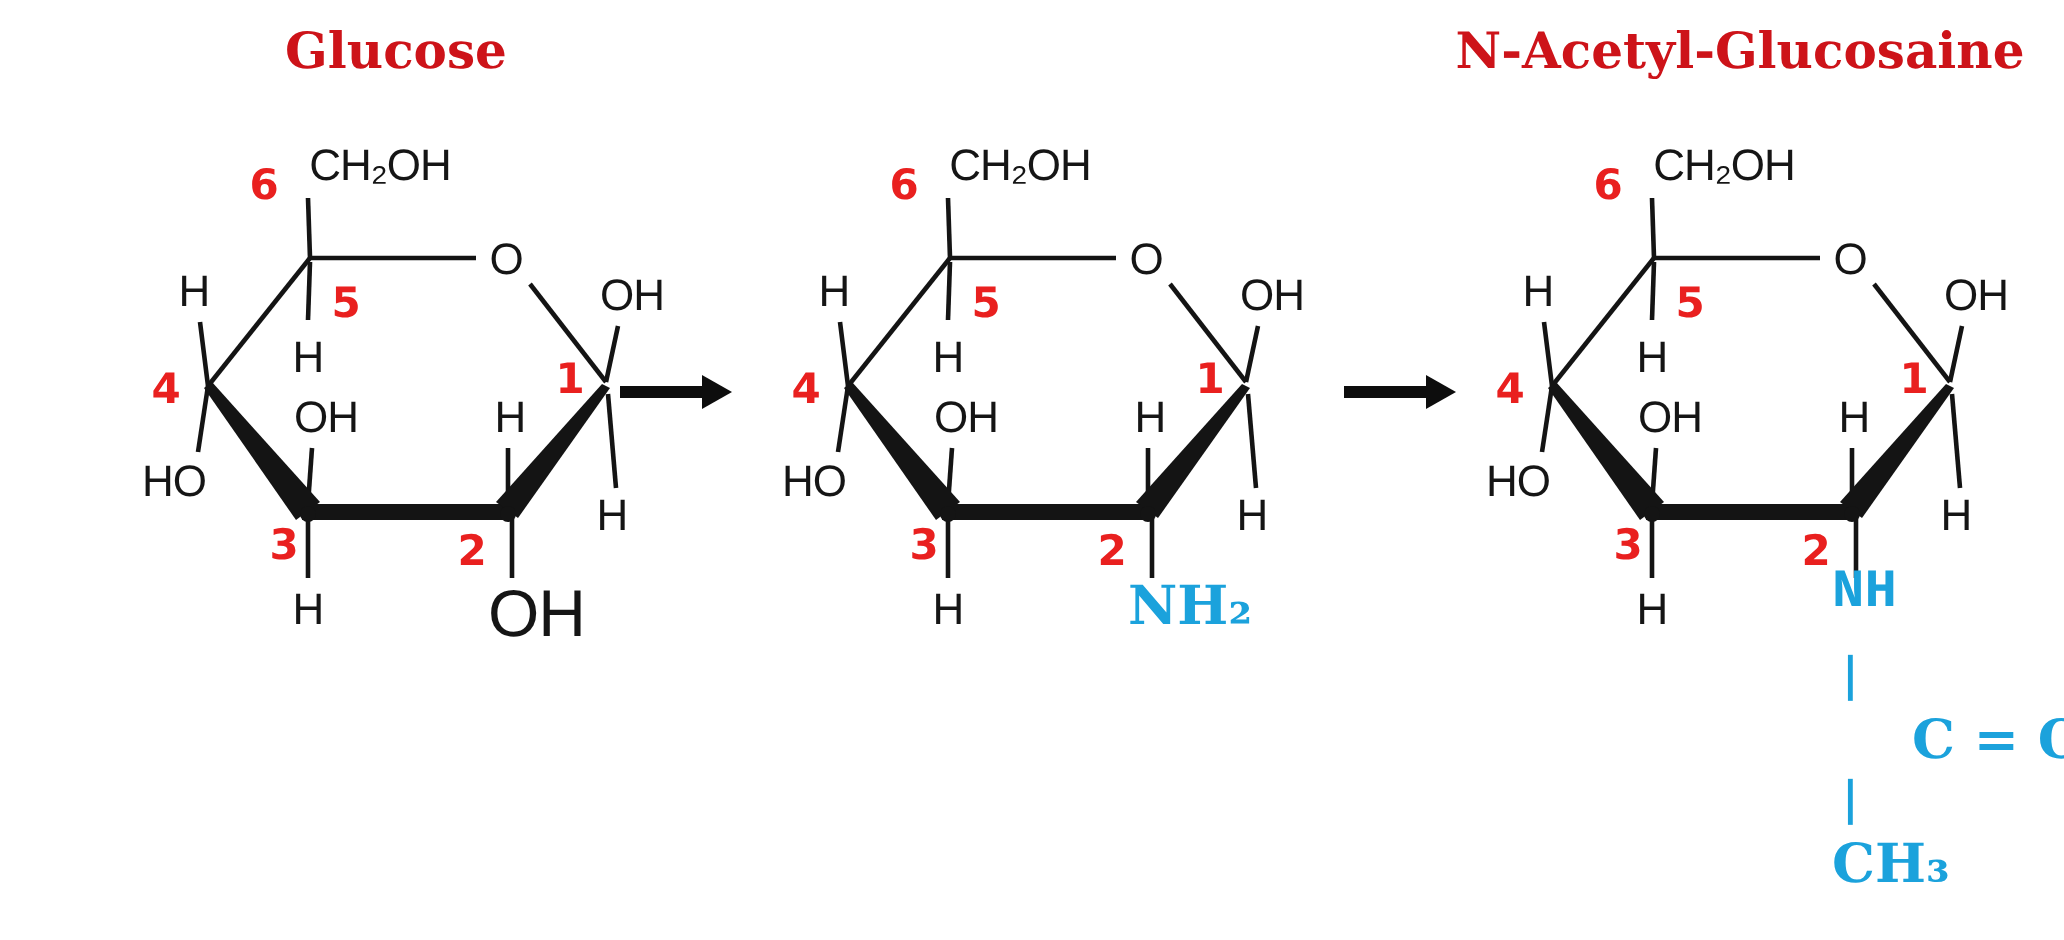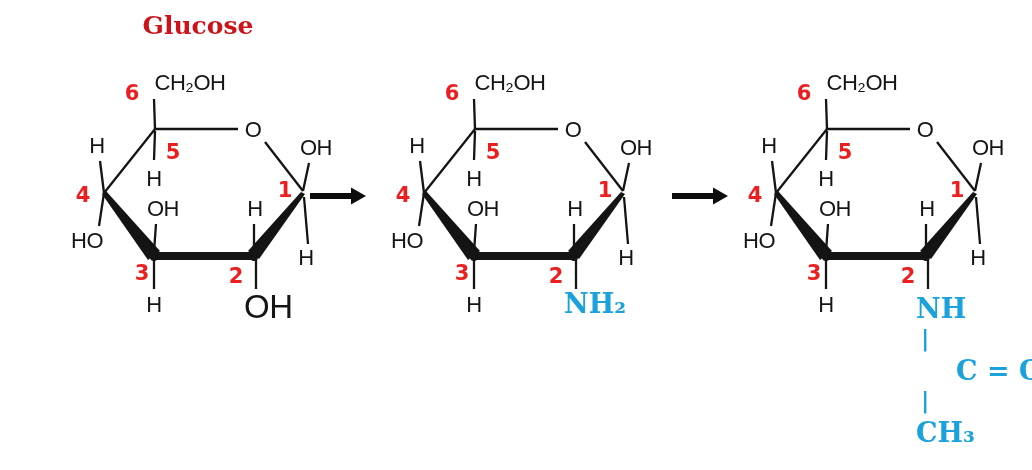--- a/index.html
+++ b/index.html
@@ -151,20 +151,21 @@
       <div class="atom" style="left: 106px; top: 305px;">H</div>
       <div class="cnum" style="left: 84px; top: 93px;">6</div>
       <div class="cnum" style="left: 125px; top: 152px;">5</div>
       <div class="cnum" style="left: 35px; top: 195px;">4</div>
       <div class="cnum" style="left: 237px; top: 190px;">1</div>
       <div class="cnum" style="left: 94px; top: 273px;">3</div>
       <div class="cnum" style="left: 188px; top: 276px;">2</div>
       <div class="subrow cyan" style="top: 290px;">NH₂</div>
     </div>
     <div class="molecule" style="left: 720px;">
+      <div class="mol-title">N-Acetyl-Glucosaine</div>
       <div class="skeleton">
         <svg width="320" height="470" viewBox="0 0 320 470">
           <line x1="106" y1="99" x2="107" y2="129"></line>
           <line x1="107" y1="129" x2="190" y2="129"></line>
           <line x1="217" y1="142" x2="255" y2="191"></line>
           <line x1="261" y1="163" x2="255" y2="191"></line>
           <line x1="256" y1="197" x2="260" y2="244"></line>
           <line x1="107" y1="129" x2="56" y2="193"></line>
           <line x1="52" y1="161" x2="56" y2="193"></line>
           <line x1="56" y1="193" x2="51" y2="226"></line>
@@ -189,19 +190,19 @@
       <div class="atom" style="left: 207px; top: 209px;">H</div>
       <div class="atom" style="left: 39px; top: 241px;">HO</div>
       <div class="atom" style="left: 258px; top: 258px;">H</div>
       <div class="atom" style="left: 106px; top: 305px;">H</div>
       <div class="cnum" style="left: 84px; top: 93px;">6</div>
       <div class="cnum" style="left: 125px; top: 152px;">5</div>
       <div class="cnum" style="left: 35px; top: 195px;">4</div>
       <div class="cnum" style="left: 237px; top: 190px;">1</div>
       <div class="cnum" style="left: 94px; top: 273px;">3</div>
       <div class="cnum" style="left: 188px; top: 276px;">2</div>
-      <div class="subrow cyan" style="top: 295px;">NH</div>
+      <div class="subrow cyan" style="top: 284px; font-family: Liberation Mono, monospace;">NH</div>
       <div class="subrow cyan pipe" style="top: 326px;">|</div>
       <div class="subrow cyan" style="top: 357px; margin-left: 40px;">C = O</div>
       <div class="subrow cyan pipe" style="top: 388px;">|</div>
       <div class="subrow cyan" style="top: 419px;">CH₃</div>
     </div>
   </div>
 
 </body></html>

